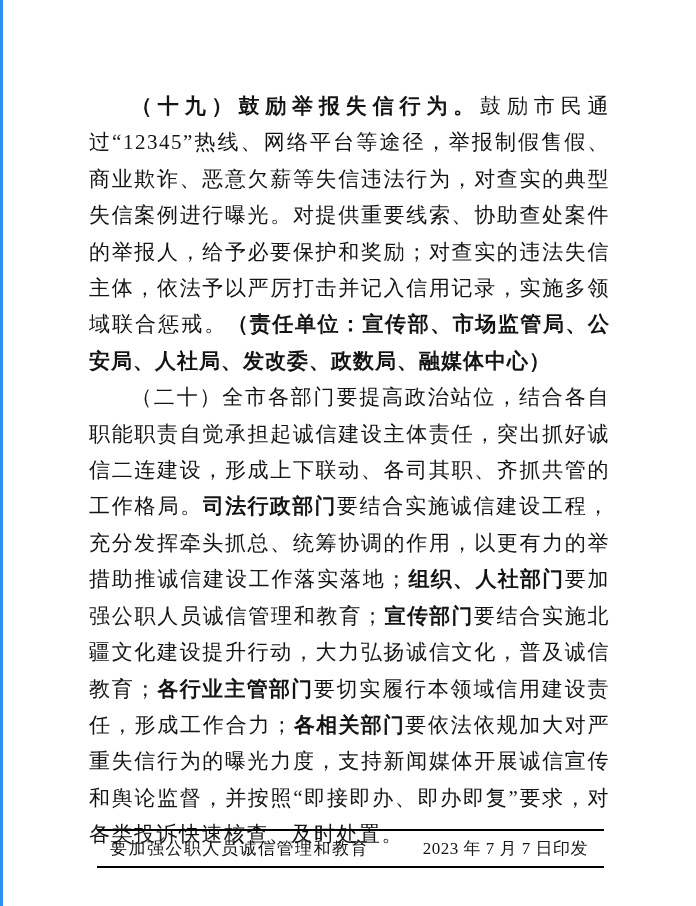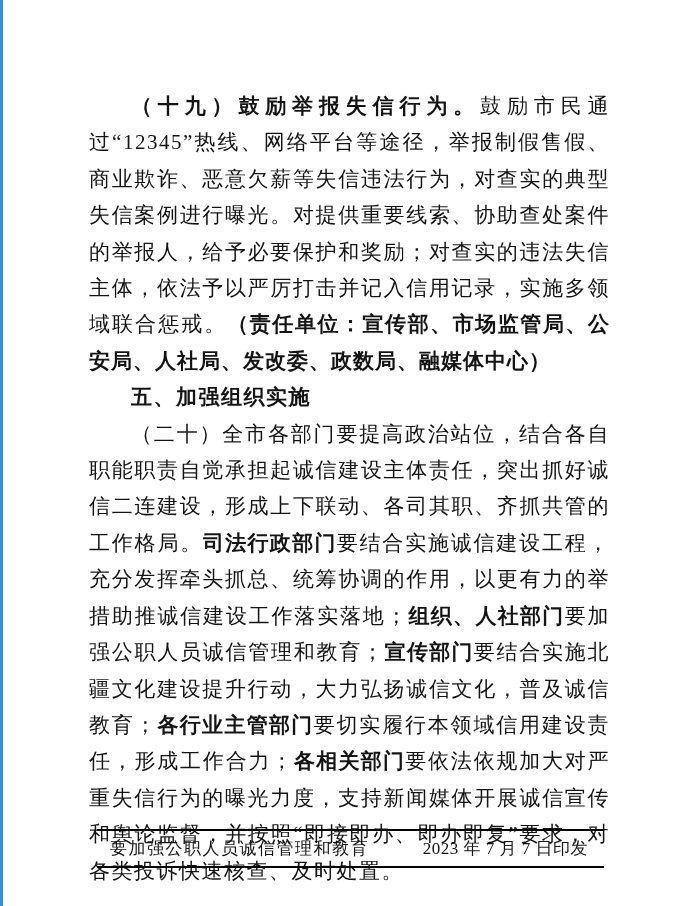--- a/index.html
+++ b/index.html
@@ -80,21 +80,20 @@
 </style>
 </head>
 <body>
 
 <div class="page">
   <div class="accent-stripe"></div>
 
   <div class="content">
     <p class="para"><span class="item-heading">（十九）鼓励举报失信行为。</span><span>鼓励市民通过“12345”热线、网络平台等途径，举报制假售假、商业欺诈、恶意欠薪等失信违法行为，对查实的典型失信案例进行曝光。对提供重要线索、协助查处案件的举报人，给予必要保护和奖励；对查实的违法失信主体，依法予以严厉打击并记入信用记录，实施多领域联合惩戒。</span><span class="bold-run">（责任单位：宣传部、市场监管局、公安局、人社局、发改委、政数局、融媒体中心）</span></p>
 
-    <h3 class="section-heading">五、加强组织实施</h3>
 
     <p class="para"><span>（二十）全市各部门要提高政治站位，结合各自职能职责自觉承担起诚信建设主体责任，突出抓好诚信二连建设，形成上下联动、各司其职、齐抓共管的工作格局。</span><span class="bold-run">司法行政部门</span><span>要结合实施诚信建设工程，充分发挥牵头抓总、统筹协调的作用，以更有力的举措助推诚信建设工作落实落地；</span><span class="bold-run">组织、人社部门</span><span>要加强公职人员诚信管理和教育；</span><span class="bold-run">宣传部门</span><span>要结合实施北疆文化建设提升行动，大力弘扬诚信文化，普及诚信教育；</span><span class="bold-run">各行业主管部门</span><span>要切实履行本领域信用建设责任，形成工作合力；</span><span class="bold-run">各相关部门</span><span>要依法依规加大对严重失信行为的曝光力度，支持新闻媒体开展诚信宣传和舆论监督，并按照“即接即办、即办即复”要求，对各类投诉快速核查、及时处置。</span></p>
   </div>
 
   <div class="footer">
     <span class="issuer">要加强公职人员诚信管理和教育</span>
     <span class="print-date">2023 年 7 月 7 日印发</span>
   </div>
 </div>
 

